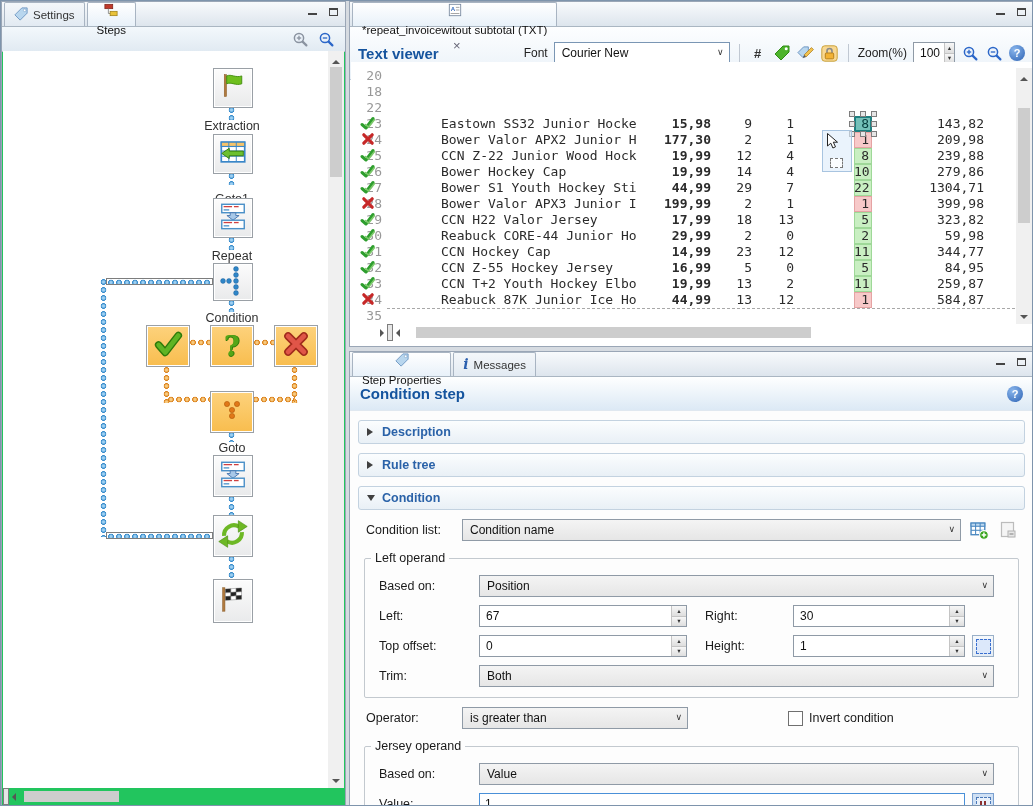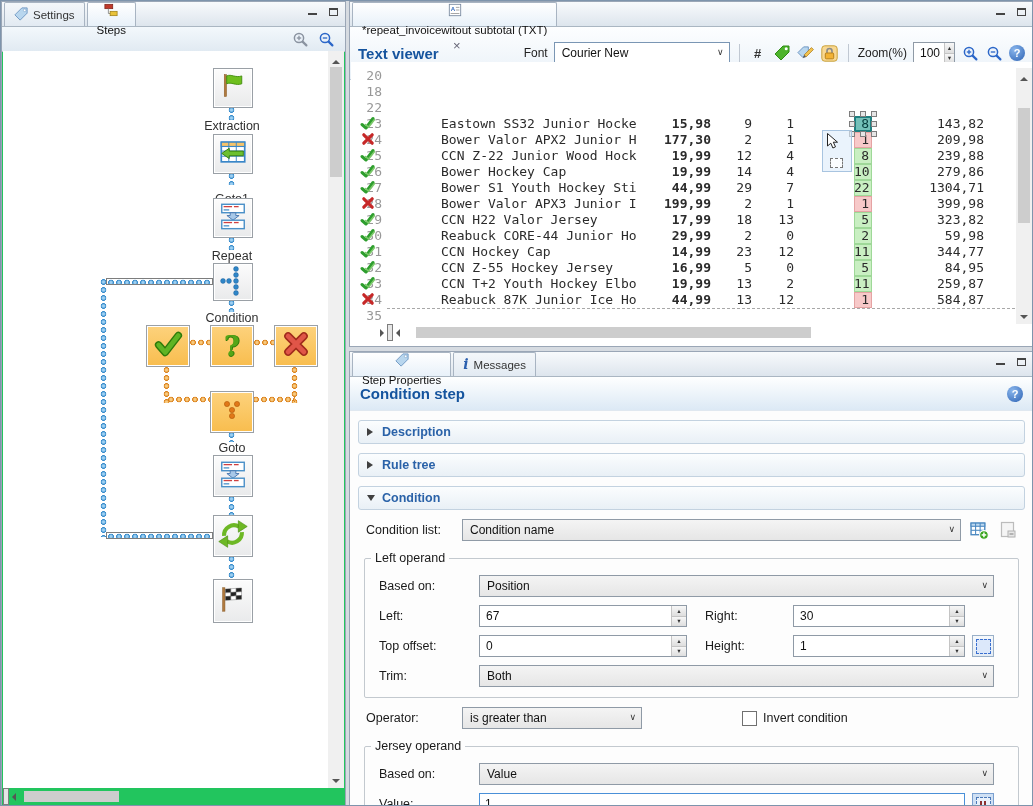--- a/index.html
+++ b/index.html
@@ -707,21 +707,21 @@
           <span class="lab">Trim:</span>
           <div class="combo grow">
             <span>Both</span>
               <span class="ar">∨</span>
           </div>
         </div>
       </fieldset>
 
       <div class="frow" style="">
         <span class="lab">Operator:</span>
-        <div class="combo" style="width:180px">
+        <div class="combo" style="width:226px">
           <span>is greater than</span>
             <span class="ar">∨</span>
         </div>
         <div class="chkrow">
           <span class="cb"></span>
           <span>Invert condition</span>
         </div>
       </div>
 
       <fieldset>

